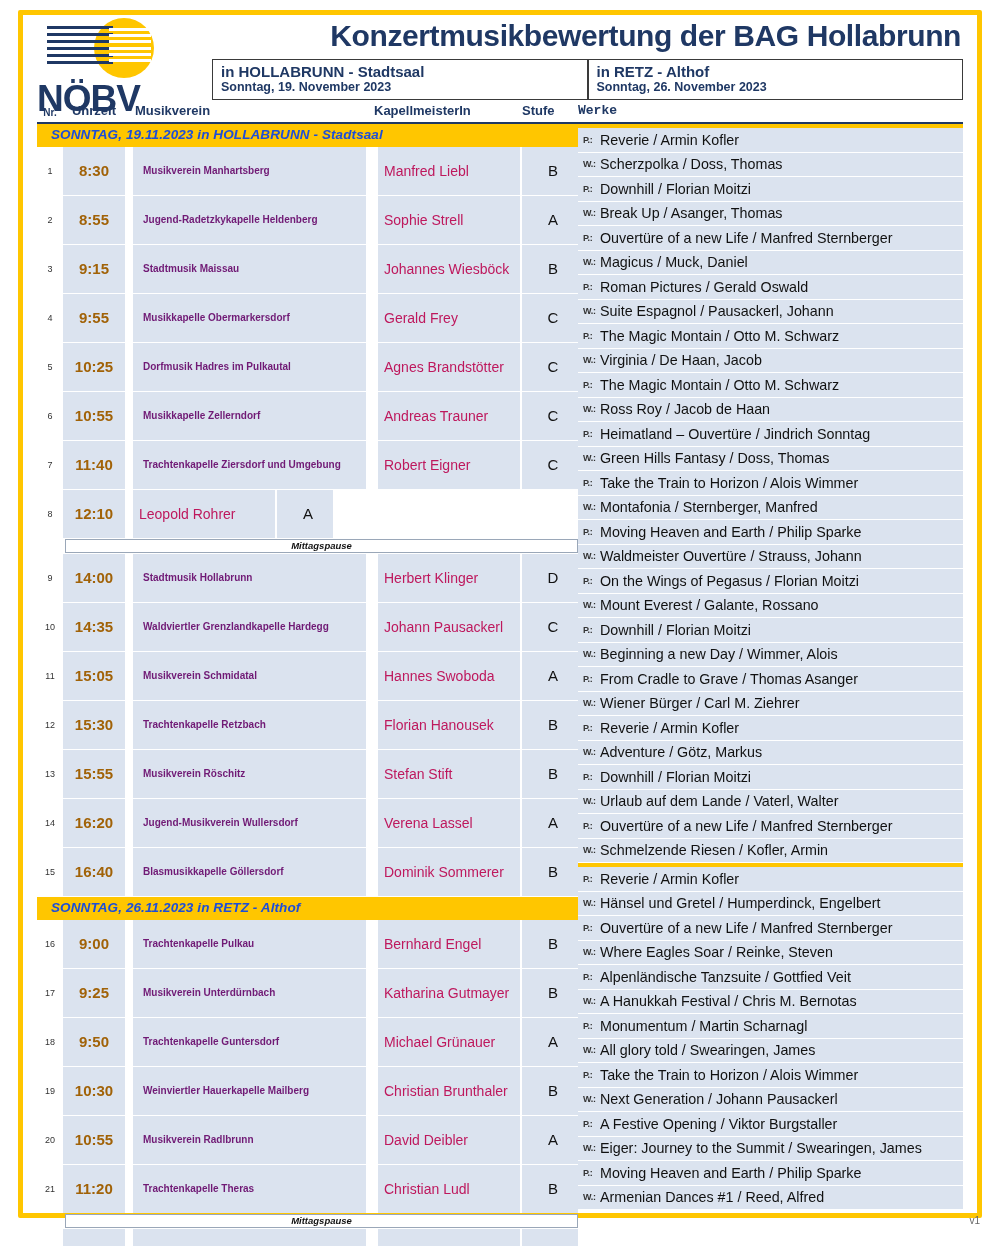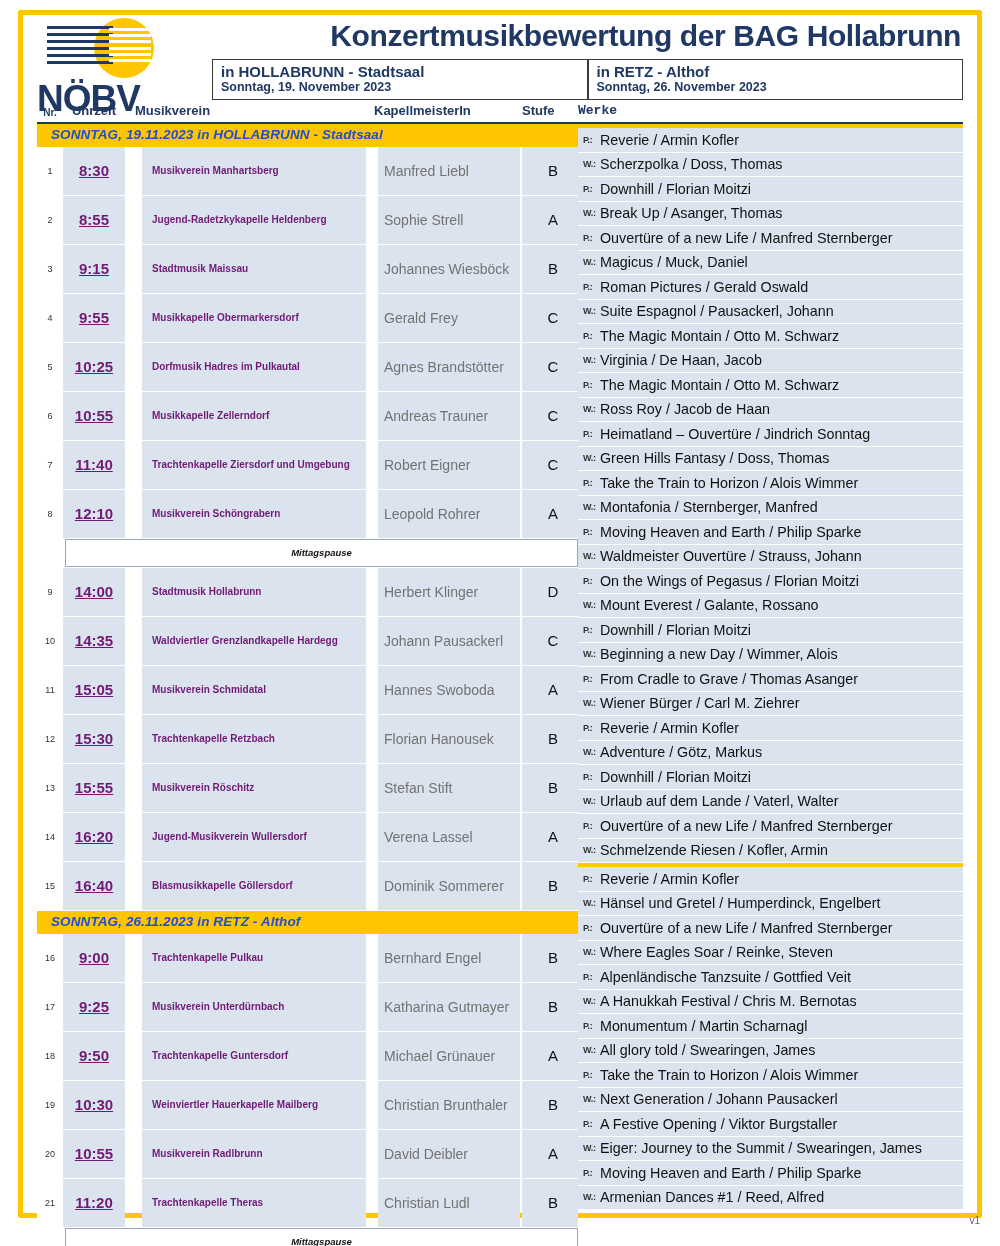--- a/index.html
+++ b/index.html
@@ -140,42 +140,41 @@
     display:flex;align-items:center;
     box-sizing:border-box;
   }
   .cell.nr{
     background:#ffffff;
     justify-content:center;
     font-size:9px;color:#333;font-weight:normal;
   }
   .cell.time{
     justify-content:center;
-    font-size:15px;font-weight:bold;color:#701a75;
-    margin-right:17px;
-    text-decoration:underline;
+    font-size:15px;font-weight:bold;color:#a16207;
+    margin-right:8px;
   }
   .cell.verein{
     padding-left:10px;
     font-size:10px;font-weight:bold;color:#701a75;
     margin-right:12px;
   }
   .cell.kapell{
     padding-left:6px;
-    font-size:14px;font-weight:normal;color:#737373;
+    font-size:14px;font-weight:normal;color:#be185d;
     margin-right:2px;
   }
   .cell.stufe{
     justify-content:center;
     font-size:15px;font-weight:normal;color:#111;
   }
 
   .pause{
     position:relative;
-    height:28px;
+    height:14px;
     margin:0 0 1px 0;
     display:flex;
     align-items:center;
     justify-content:center;
     background:#ffffff;
     border:1px solid #9aa7b8;
     box-sizing:border-box;
     font-size:9.5px;font-weight:bold;font-style:italic;color:#111;
     margin-left:28px;
   }
@@ -309,21 +308,20 @@
           <div class="row">
             <div class="cell nr c-nr">7</div>
             <div class="cell time c-time">11:40</div>
             <div class="cell verein c-verein">Trachtenkapelle Ziersdorf und Umgebung</div>
             <div class="cell kapell c-kapell">Robert Eigner</div>
             <div class="cell stufe c-stufe">C</div>
           </div>
           <div class="row">
             <div class="cell nr c-nr">8</div>
             <div class="cell time c-time">12:10</div>
-            <div class="cell verein c-verein">Musikverein Schöngrabern</div>
             <div class="cell kapell c-kapell">Leopold Rohrer</div>
             <div class="cell stufe c-stufe">A</div>
           </div>
           <div class="pause">Mittagspause</div>
           <div class="row">
             <div class="cell nr c-nr">9</div>
             <div class="cell time c-time">14:00</div>
             <div class="cell verein c-verein">Stadtmusik Hollabrunn</div>
             <div class="cell kapell c-kapell">Herbert Klinger</div>
             <div class="cell stufe c-stufe">D</div>

